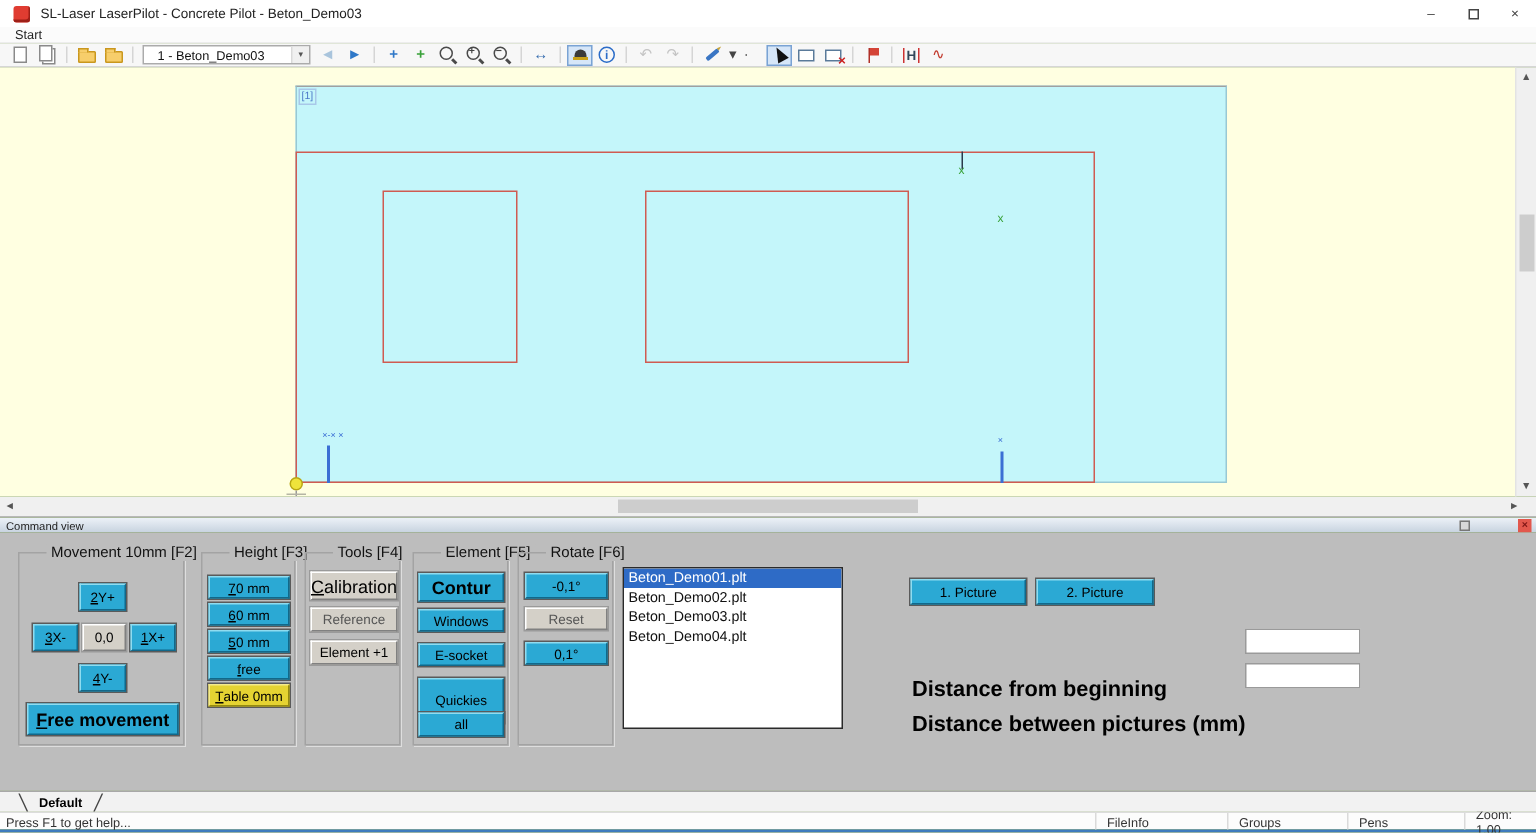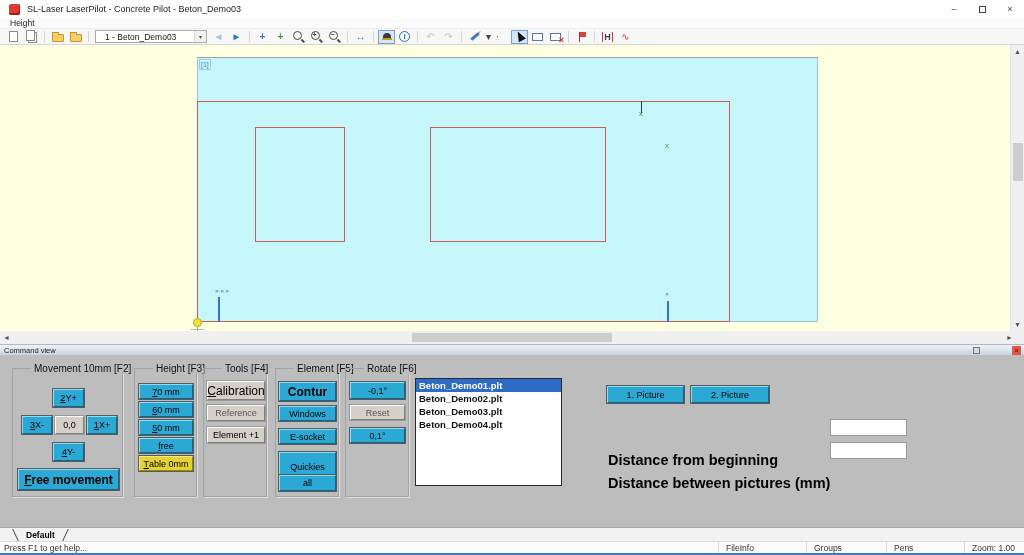--- a/index.html
+++ b/index.html
@@ -86,36 +86,36 @@
   .grp { position:absolute; border:1px solid #A3A3A3; box-shadow:1px 1px 0 rgba(255,255,255,0.5); }
   .grp-label { position:absolute; top:-6px; left:18px; background:#BDBDBD; padding:0 3px; font-size:10px; color:#111; white-space:nowrap; }
   .btn { position:absolute; display:flex; align-items:center; justify-content:center; font-size:9px; color:#000; cursor:default; white-space:nowrap; }
   .btn.cyan { background:#2BA9D4; border:1px solid; border-color:#8FDCF0 #11688A #11688A #8FDCF0; box-shadow:0 0 0 1px #5A5A5A; }
   .btn.gray { background:#D4D0C8; border:1px solid; border-color:#FFFFFF #808080 #808080 #FFFFFF; box-shadow:0 0 0 1px #9A9A9A; }
   .btn.yellow { background:#E5D332; border:1px solid; border-color:#F4EA8C #958A10 #958A10 #F4EA8C; box-shadow:0 0 0 1px #5A5A5A; }
   .btn.big { font-weight:bold; font-size:12px; }
   .btn.med { font-size:12px; }
 
   .filelist { position:absolute; left:415px; top:23px; width:147px; height:108px; background:#fff; border:1px solid #2A2A2A; overflow:hidden; font-size:9.5px; }
-  .list-item { height:13px; line-height:13px; padding-left:3px; color:#111; white-space:nowrap;font-weight:bold; }
+  .list-item { height:13px; line-height:13px; padding-left:3px; color:#111; white-space:nowrap; }
   .list-item.selected { background:#2E6BC6; color:#fff; }
 
   .dist-label { position:absolute; font-weight:bold; font-size:14.5px; color:#000; white-space:nowrap;margin-top:32px; }
   .dist-input { position:absolute; width:77px; height:17px; background:#fff; border:1px solid #9A9A9A; font-size:10px; padding:0 2px; font-family:inherit; }
 
   
   .tabstrip { height:14px; background:#F2F2F2; border-top:1px solid #A8A8A8; display:flex; align-items:flex-end; position:relative; }
   .tab { position:relative; margin-left:16px; padding:0 10px; font-size:8.5px; font-weight:bold; height:12px; line-height:12px; color:#000; }
   .tab::before { content:""; position:absolute; left:-1px; top:0; width:7px; height:12px; border-left:1px solid #444; transform:skewX(25deg); }
   .tab::after { content:""; position:absolute; right:-1px; top:0; width:7px; height:12px; border-right:1px solid #444; transform:skewX(-25deg); }
   .statusbar { height:12px; background:#FCFCFC; border-top:1px solid #DCDCDC; display:flex; align-items:center; font-size:8.5px; color:#333; }
   .sb-help { padding-left:4px; }
   .sb-spacer { flex:1; }
   .sb-sec { border-left:1px solid #DADADA; padding-left:7px; height:100%; display:flex; align-items:center; }
-  .w88 { width:88px; } .w80 { width:80px; } .w78 { width:78px; } .w48 { width:60px; }
+  .w88 { width:88px; } .w80 { width:80px; } .w78 { width:78px; } .w48 { width:48px; }
   .winborder { height:2px; background:#3E7BBE; }
 </style>
 </head>
 <body>
 
 <div class="window">
 
   <div class="titlebar">
     <div class="appicon"></div>
     <span>SL-Laser LaserPilot - Concrete Pilot - Beton_Demo03</span>
@@ -126,21 +126,21 @@
       <div class="wbtn">
           <span class="maxbox"></span>
         </div>
       <div class="wbtn">
           <span>×</span>
         </div>
     </div>
   </div>
 
   <div class="menubar">
-    <span>Height</span>
+    <span>Start</span>
   </div>
 
   <div class="toolbar">
     <span class="tbi">
         <span class="i-page"></span>
       </span>
     <span class="tbi">
         <span class="i-copy"></span>
       </span>
     <span class="tsep"></span>

